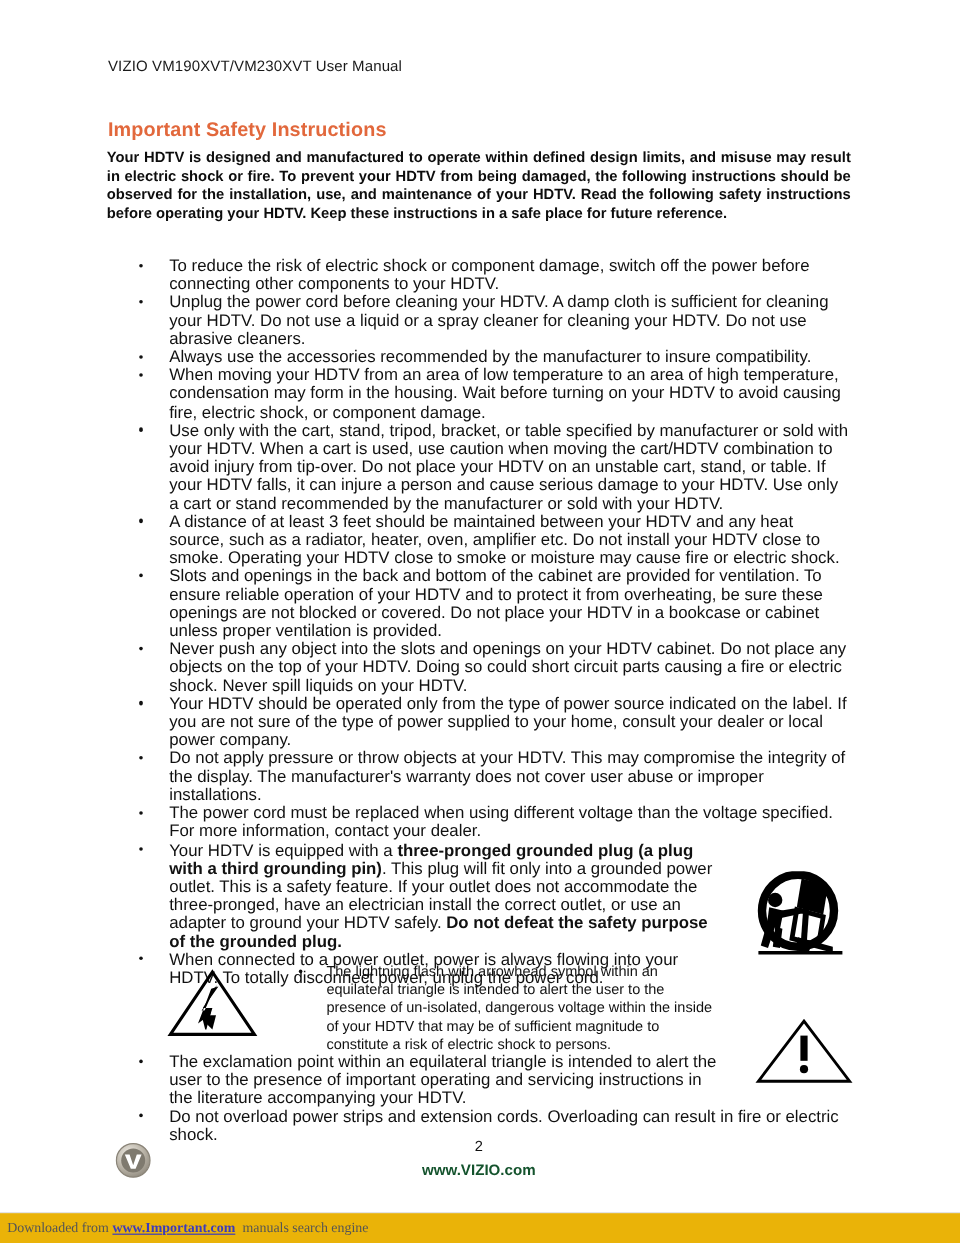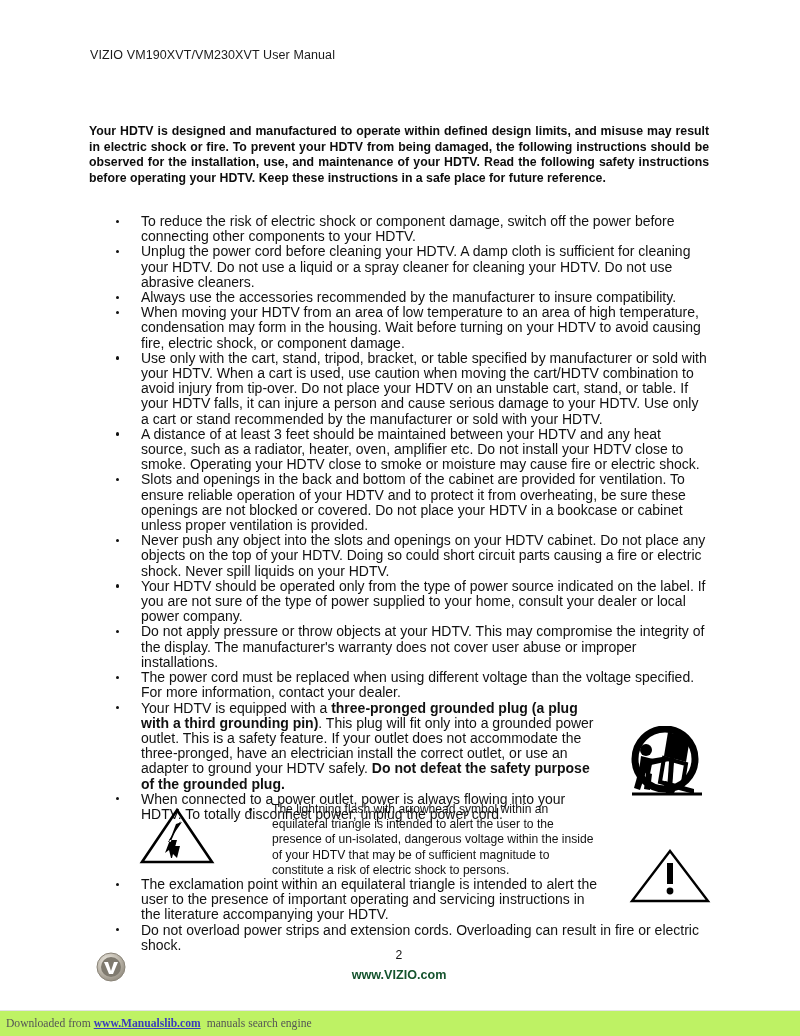--- a/index.html
+++ b/index.html
@@ -150,21 +150,21 @@
   }
   .footer-url-inner { margin-left: -2px; }
 
   
   .download-bar {
     position: absolute;
     left: 0;
     top: 1010px;
     width: 800px;
     height: 26px;
-    background: #bef264;
+    background: #eab308;
     border-top: 1px solid #e3e3e3;
     font-family: "Liberation Serif", serif;
     font-size: 11.6px;
     color: #555555;
     display: flex;
     align-items: center;
     padding-left: 6px;
     box-sizing: border-box;
   }
   .download-bar .link {
@@ -175,20 +175,21 @@
   }
   .download-bar .tail { margin-left: 3px; text-align: center; }
 </style>
 </head>
 <body>
 
 <div class="page">
 
   <div class="doc-header">VIZIO VM190XVT/VM230XVT User Manual</div>
 
+  <h1 class="section-title">Important Safety Instructions</h1>
 
   <p class="intro">Your HDTV is designed and manufactured to operate within defined design limits, and misuse may result in electric shock or fire. To prevent your HDTV from being damaged, the following instructions should be observed for the installation, use, and maintenance of your HDTV. Read the following safety instructions before operating your HDTV. Keep these instructions in a safe place for future reference.</p>
 
   <div class="bullets">
       <div class="bullet">
         <span class="dot"></span>
         <span class="txt">To reduce the risk of electric shock or component damage, switch off the power before connecting other components to your HDTV.</span>
       </div>
       <div class="bullet">
         <span class="dot"></span>
@@ -320,15 +321,15 @@
       </div>
       <div class="bullet">
         <span class="dot"></span>
         <span class="txt">Do not overload power strips and extension cords. Overloading can result in fire or electric shock.</span>
       </div>
     </div>
   </div>
 
 <div class="download-bar">
   <span>Downloaded from</span>
-  <a class="link" href="#">www.Manualslib.com</a>
+  <a class="link" href="#">www.Important.com</a>
   <span class="tail">manuals search engine</span>
 </div>
 
 </body></html>

